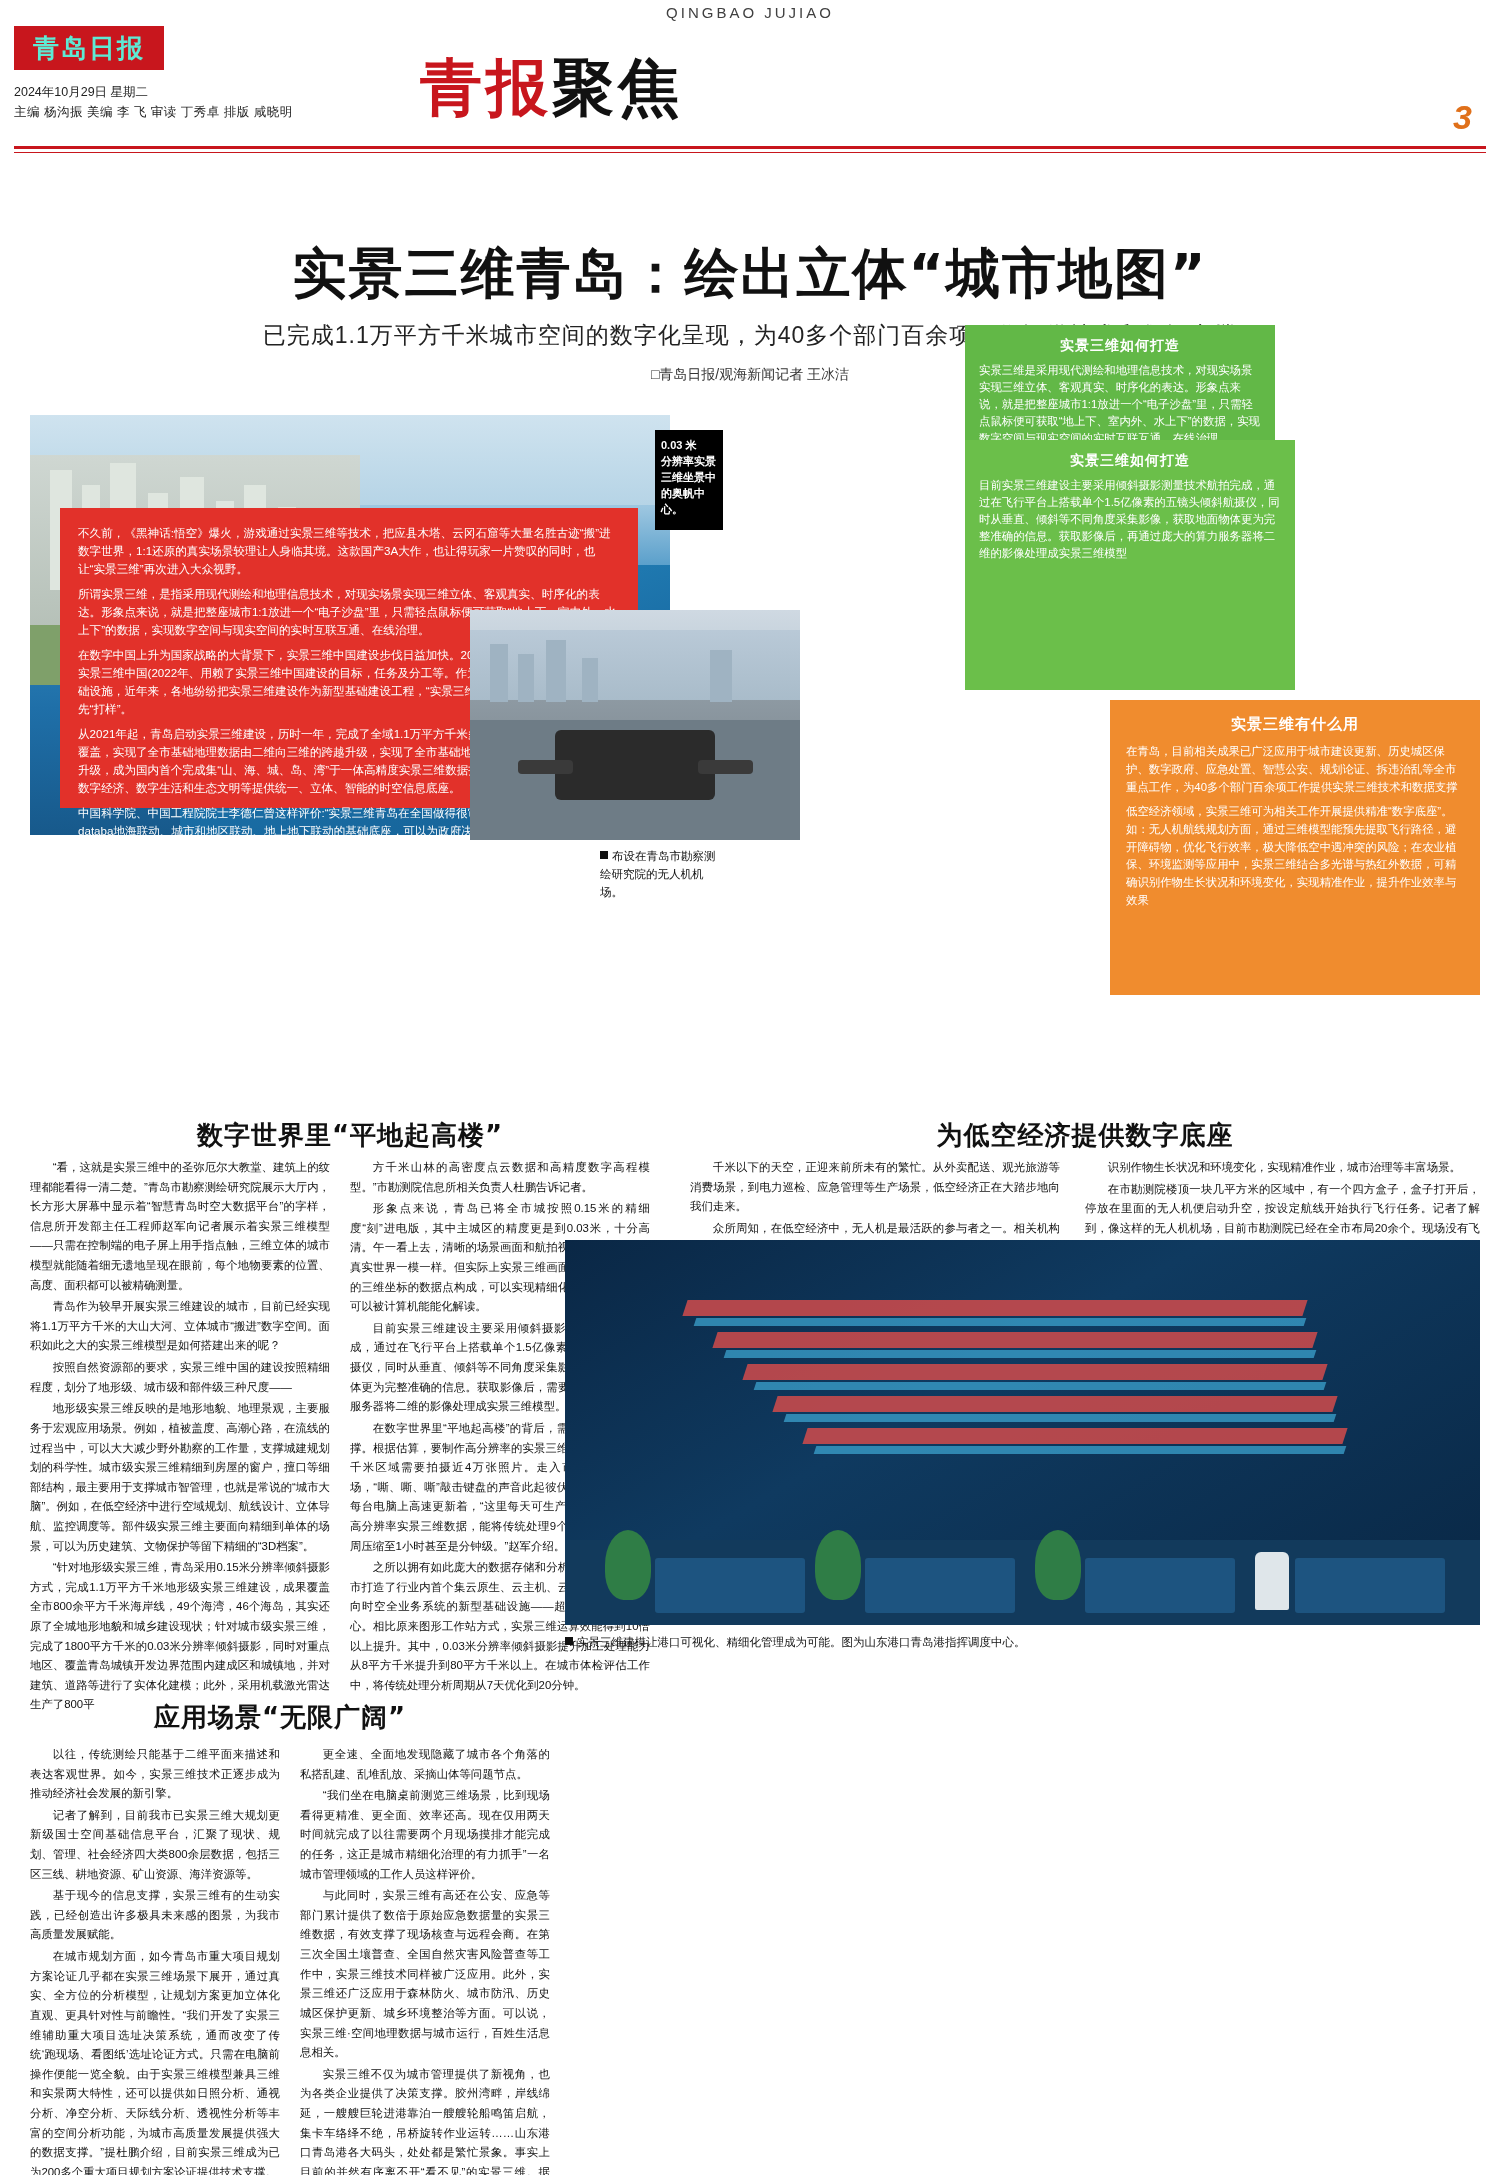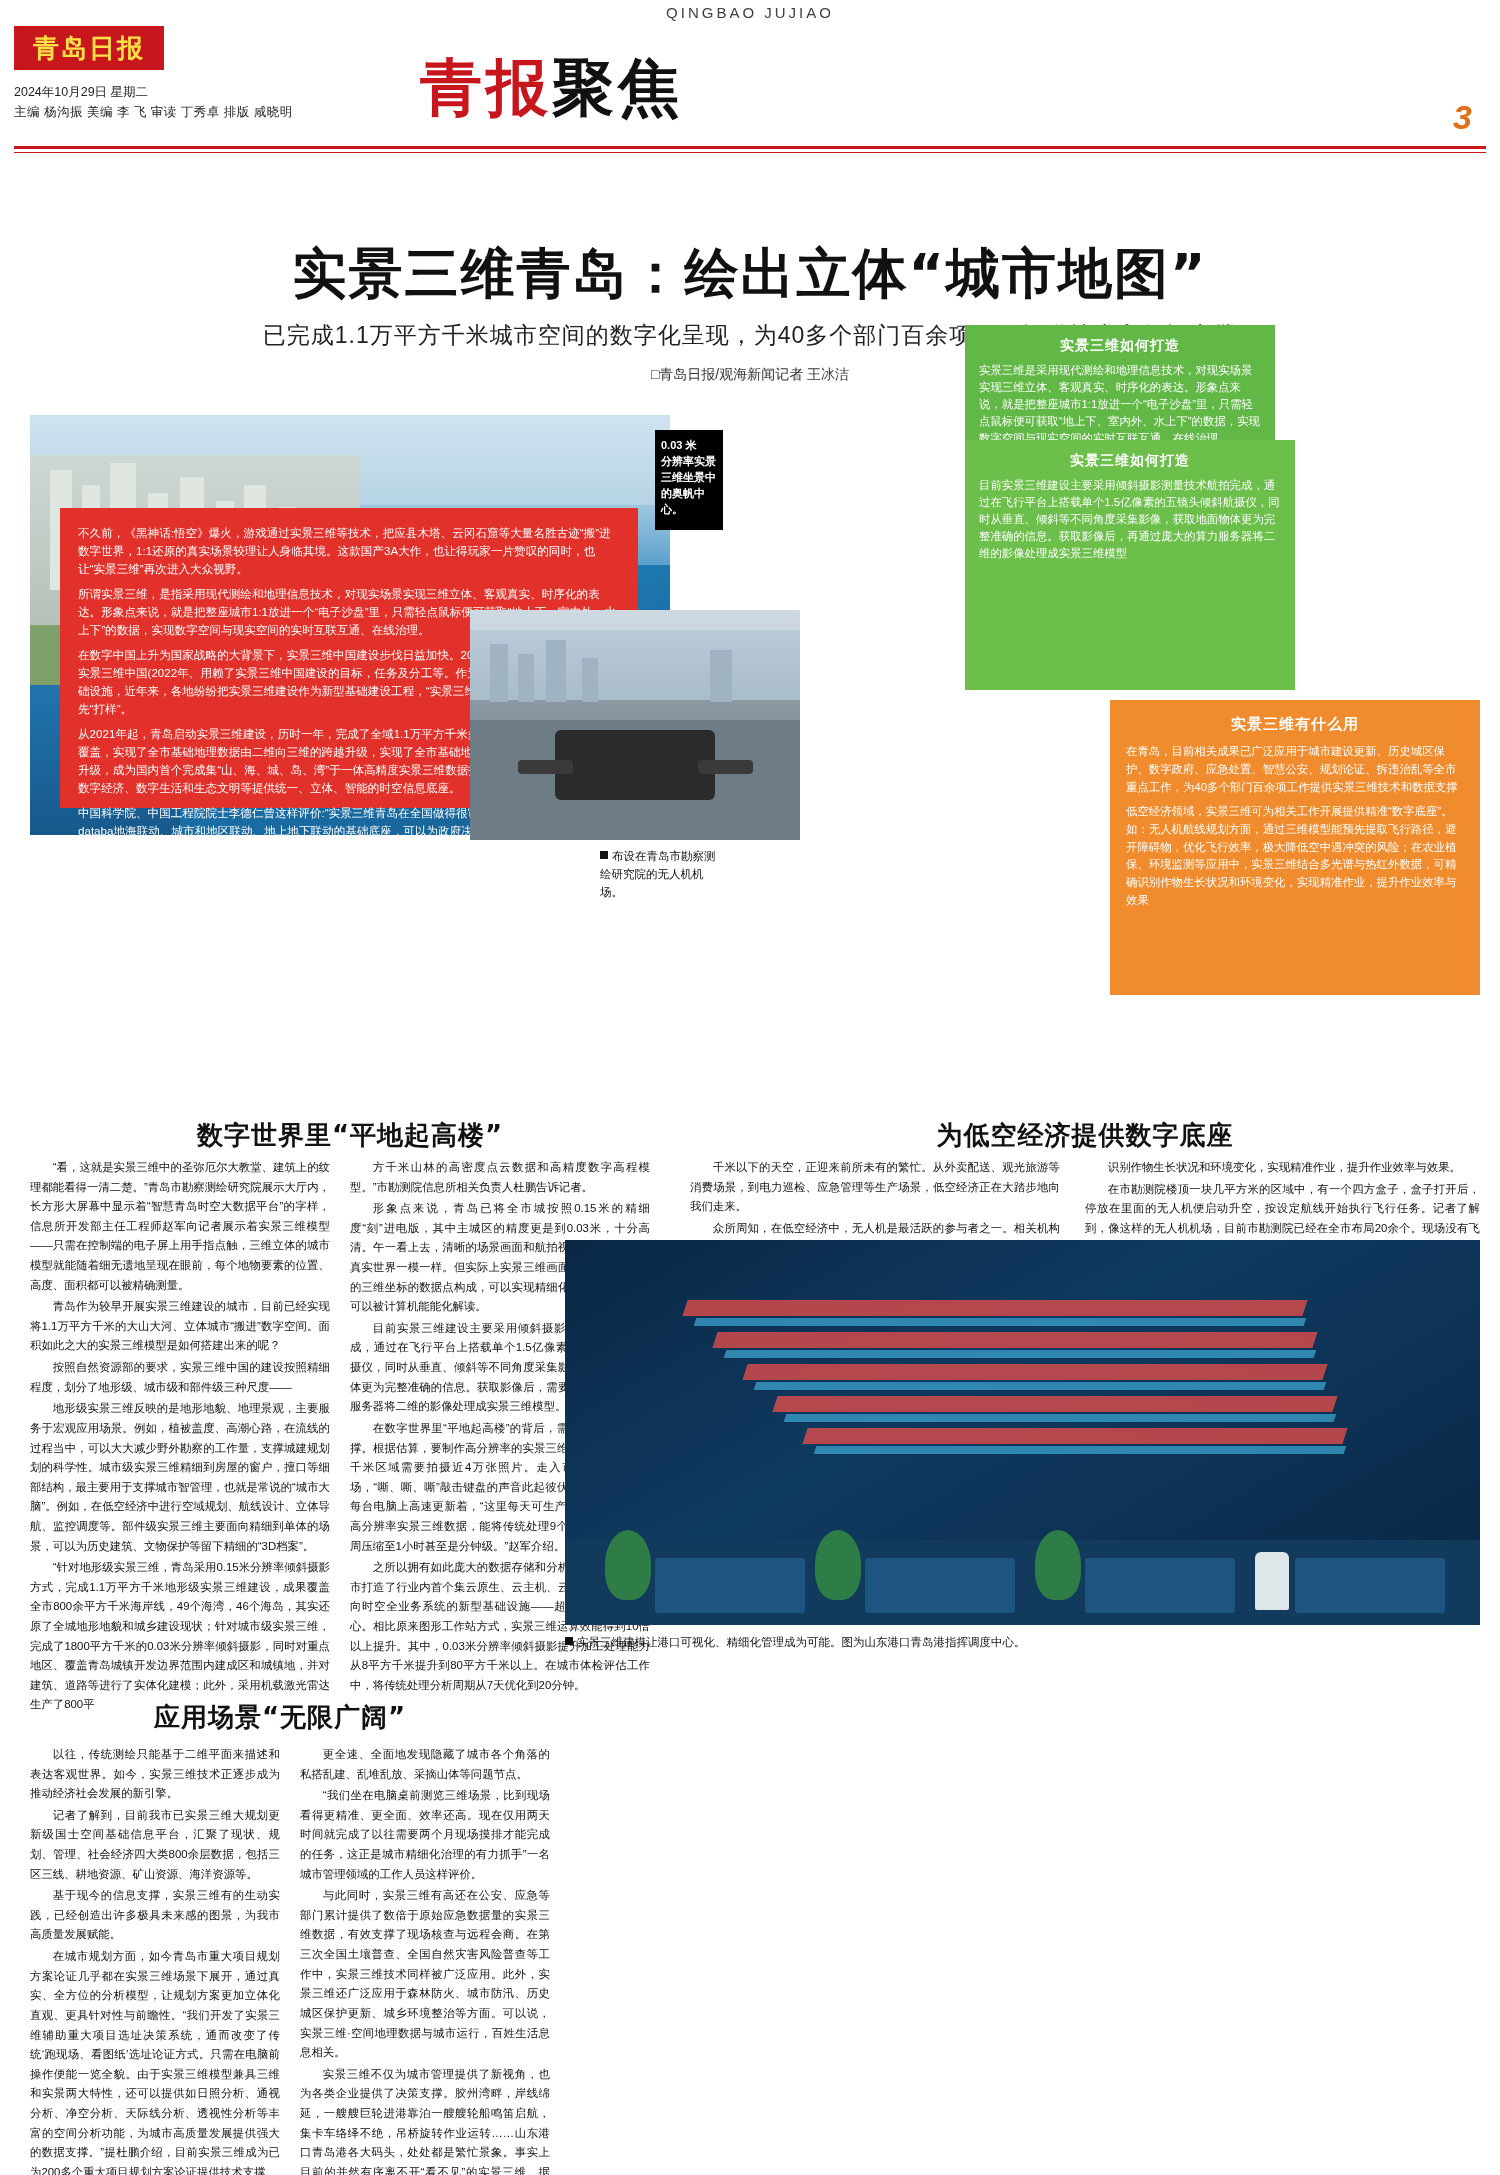--- a/index.html
+++ b/index.html
@@ -8,21 +8,21 @@
     font-family:"Liberation Sans", sans-serif;color:#111;
     position:relative;overflow:hidden;
   }
   .page{position:relative;width:1500px;height:2175px;}
 
   
   .masthead{position:absolute;left:0;top:0;width:1500px;height:175px;}
   .mh-kicker{position:absolute;left:0;top:4px;width:1500px;text-align:center;
     font-size:15px;letter-spacing:3px;color:#404040;}
   .logo-box{position:absolute;left:14px;top:26px;width:150px;height:44px;
-    background:#c8161d;color:#fde047;display:flex;align-items:center;justify-content:center;
+    background:#c8161d;color:#5eead4;display:flex;align-items:center;justify-content:center;
     font-size:26px;font-weight:bold;letter-spacing:2px;font-family:"DejaVu Sans",sans-serif;}
   .mh-date{position:absolute;left:14px;top:84px;font-size:12.5px;color:#222;}
   .mh-credits{position:absolute;left:14px;top:104px;font-size:12.5px;color:#222;letter-spacing:.5px;}
   .mh-title{position:absolute;left:420px;top:46px;font-size:62px;font-weight:bold;
     color:#111;letter-spacing:4px;font-family:"DejaVu Sans",sans-serif;}
   .mh-title .red{color:#c8161d;}
   .pagenum{position:absolute;right:28px;top:98px;font-size:34px;color:#e0701a;font-weight:bold;font-style:italic;}
   .mh-rule{position:absolute;left:14px;top:146px;width:1472px;height:3px;background:#c8161d;}
   .mh-rule2{position:absolute;left:14px;top:152px;width:1472px;height:1px;background:#c8161d;}
 
@@ -205,21 +205,21 @@
 
   <div class="sec-h" style="left:690px;top:1118px;width:790px;text-align:center;">为低空经济提供数字底座</div>
 
   <div class="col" style="left:690px;top:1158px;width:370px;height:470px;">
     <p>千米以下的天空，正迎来前所未有的繁忙。从外卖配送、观光旅游等消费场景，到电力巡检、应急管理等生产场景，低空经济正在大踏步地向我们走来。</p>
     <p>众所周知，在低空经济中，无人机是最活跃的参与者之一。相关机构预测今年工业级无人机市场规模将达到约1500亿元，测绘行业约448亿元。“飞行在空中，作用在地面”，低空经济所描绘的正是一个三维作业形态。而在这一浪潮中，实景三维既是低空经济发展的受益者，也是低空数字底座的提供者。</p>
     <p>有专家指出，实景三维技术能为低空经济提供可靠的数字基础。详细来说，地理信息技术能够快速获取地表及近地空间的高精度三维信息，并构建出与现实世界高度一致的虚拟模型，为低空应用提供精准的“数字底座”。例如，在无人机航线规划加以取加科学安全，通过三维模型能预先提取飞行路径，避开障碍物，优化飞行效率，极大降低空中交通冲突的风险；在农业植保、环境监测等应用中，实景三维结合多光谱与热红外数据，可精确</p>
   </div>
 
   <div class="col" style="left:1085px;top:1158px;width:395px;height:470px;">
-    <p>识别作物生长状况和环境变化，实现精准作业，提升作业效率与效果。</p>
+    <p>识别作物生长状况和环境变化，实现精准作业，城市治理等丰富场景。</p>
     <p>在市勘测院楼顶一块几平方米的区域中，有一个四方盒子，盒子打开后，停放在里面的无人机便启动升空，按设定航线开始执行飞行任务。记者了解到，像这样的无人机机场，目前市勘测院已经在全市布局20余个。现场没有飞手操控，无人机会按照预设任务，自动定时起飞对作业区域巡查，实时获取高清影像和视频，可用于重点项目进展跟踪、城市防汛、历史城区保护更新、城市治理等丰富场景。未来，结合应用场景还将继续扩展无人机机场布局。</p>
     <p>杜鹏还告诉记者，在勘测院正在帮助实景三维化，在低空数字空域与航路网规划研究成果基础上，积极布局低空三维导航图，让无人机飞行可以像开车一样，精准的导航指引，进而助力青岛低空“自由飞、安全飞”。</p>
     <p>届时，实景三维将为我们认识和表达世界，提供更多想象空间。</p>
   </div>
 
   <div class="sec-h" style="left:30px;top:1700px;width:500px;text-align:center;">应用场景“无限广阔”</div>
 
   <div class="col" style="left:30px;top:1745px;width:250px;height:400px;">
     <p>以往，传统测绘只能基于二维平面来描述和表达客观世界。如今，实景三维技术正逐步成为推动经济社会发展的新引擎。</p>
     <p>记者了解到，目前我市已实景三维大规划更新级国士空间基础信息平台，汇聚了现状、规划、管理、社会经济四大类800余层数据，包括三区三线、耕地资源、矿山资源、海洋资源等。</p>

